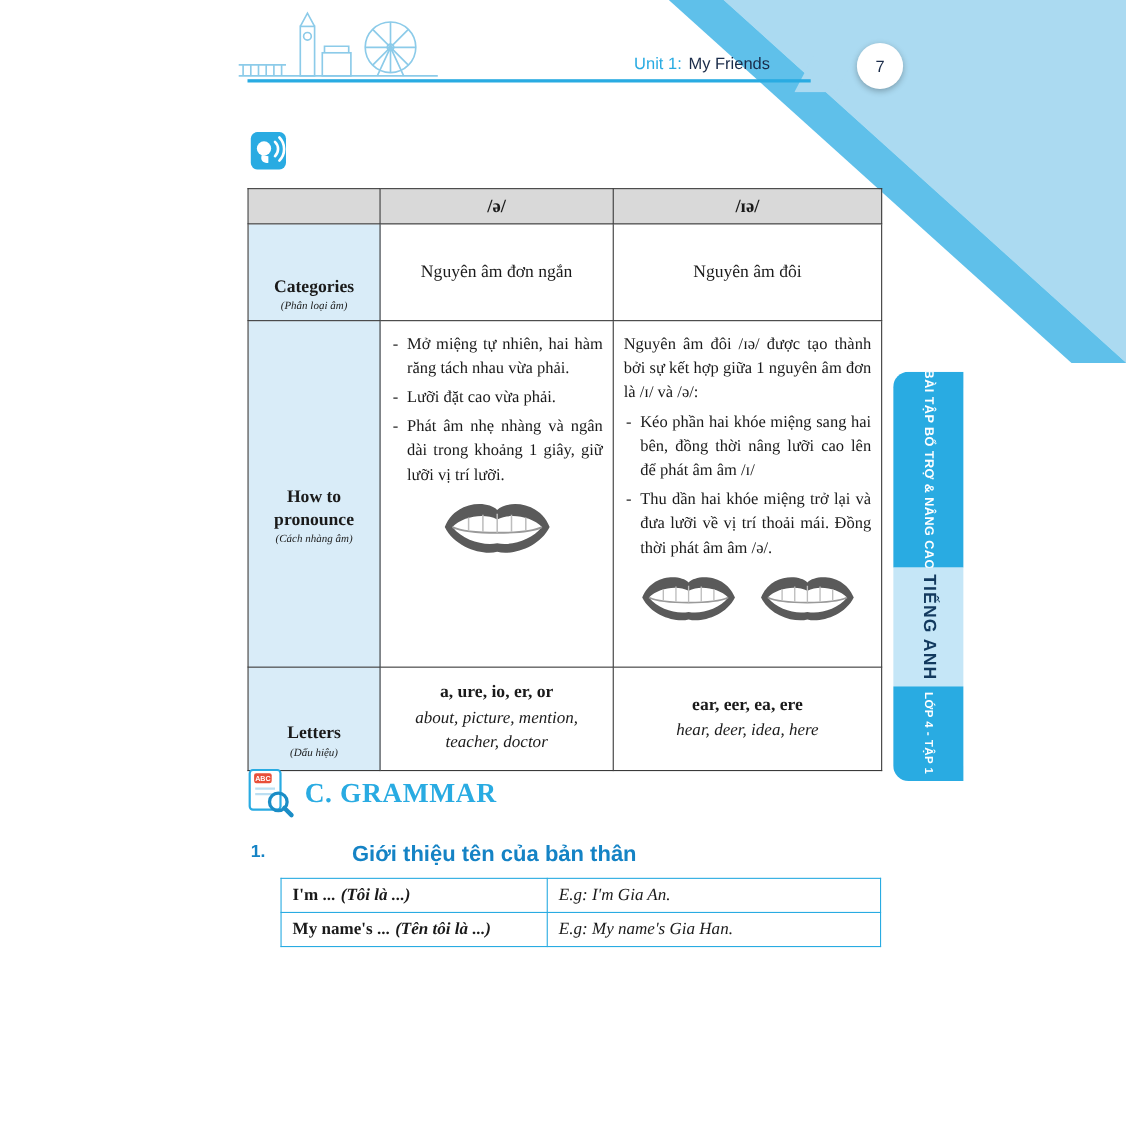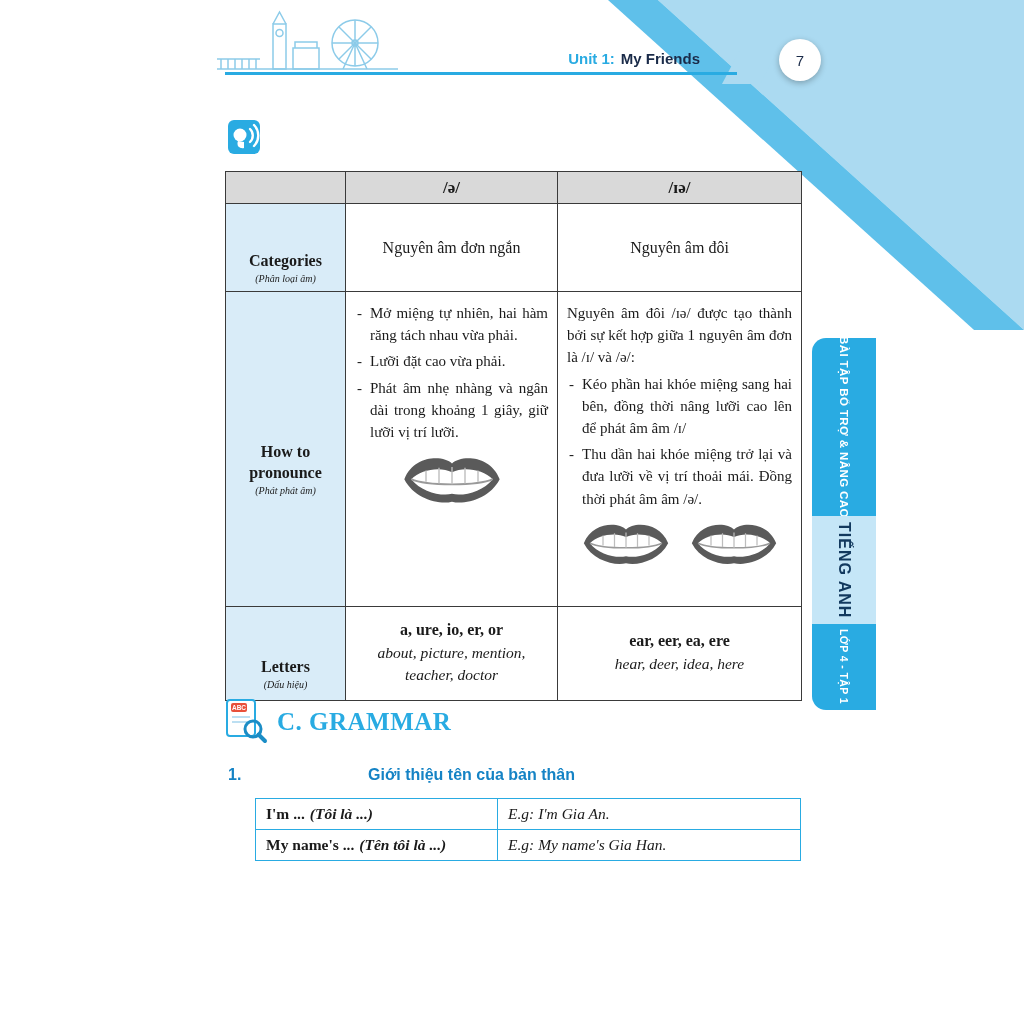--- a/index.html
+++ b/index.html
@@ -12,21 +12,21 @@
     background:#abdaf1; clip-path:polygon(12% 0, 100% 0, 100% 100%); }
   .corner-dark { position:absolute; left:608px; top:0; width:416px; height:330px;
     background:#5fc0ea; clip-path:polygon(0 0, 12% 0, 100% 100%, 88% 100%); }
   .corner-chip { position:absolute; left:722px; top:50px; width:56px; height:34px;
     background:#abdaf1; clip-path:polygon(32% 0, 100% 0, 68% 100%, 0 100%); }
 
   
   .skyline { position:absolute; left:215px; top:6px; }
   .header-rule { position:absolute; left:225px; top:72px; width:512px; height:3px; background:#29abe2; }
   .unit-line { position:absolute; left:420px; top:50px; width:280px; text-align:right;
-    font-family:"Liberation Sans", sans-serif; font-weight:bold; font-size:15px; }
+    font-family:"Liberation Sans", sans-serif; font-weight:normal; font-size:15px; }
   .unit-label { color:#29abe2; margin-right:6px; }
   .unit-title { color:#1a2b49; }
   .page-circle { position:absolute; left:779px; top:39px; width:42px; height:42px; border-radius:50%;
     background:#ffffff; box-shadow:0 2px 6px rgba(0,0,0,.28); display:flex; align-items:center; justify-content:center;
     font-family:"Liberation Sans", sans-serif; font-size:15px; color:#1a2b49; }
 
   
   .section-icon-b { position:absolute; left:226px; top:115px; }
   .section-title-b { position:absolute; left:277px; top:121px; }
   .section-icon-c { position:absolute; left:224px; top:698px; }
@@ -64,21 +64,21 @@
   .side-seg { display:flex; align-items:center; justify-content:center; }
   .side-seg .vtext { writing-mode:vertical-rl; text-orientation:mixed; white-space:nowrap; }
   .seg-top { height:178px; background:#29abe2; color:#ffffff; font-weight:bold; font-size:11.5px; letter-spacing:0.4px; }
   .seg-mid { height:108px; background:#c5e6f7; color:#12395e; font-weight:bold; font-size:16px; letter-spacing:1px; }
   .seg-bot { height:86px; background:#29abe2; color:#ffffff; font-weight:bold; font-size:10.5px; letter-spacing:0.4px; }
 
   
   .grammar-item-number { position:absolute; left:228px; top:766px;
     font-family:"Liberation Sans", sans-serif; font-weight:bold; font-size:16px; color:#1583c5; }
   .grammar-item-title { position:absolute; left:320px; top:766px;
-    font-family:"Liberation Sans", sans-serif; font-weight:bold; font-size:16px; color:#1583c5;margin-left:48px; }
+    font-family:"Liberation Sans", sans-serif; font-weight:bold; font-size:20px; color:#1583c5; }
   .grammar-table { position:absolute; left:255px; top:798px; width:545px; border-collapse:collapse; table-layout:fixed; }
   .grammar-table td { border:1px solid #29abe2; height:31px; padding:3px 10px; font-size:15.5px; vertical-align:middle; }
   .g-pattern { font-weight:bold; }
   .g-pattern-vi { font-weight:bold; font-style:italic; margin-left:5px; }
   .g-example { font-style:italic; }
 </style>
 </head>
 <body>
 
 <div class="page">
@@ -155,21 +155,21 @@
       <td class="label-cell">
         <span class="label-main">Categories</span>
         <span class="label-sub">(Phân loại âm)</span>
       </td>
       <td class="center-cell">Nguyên âm đơn ngắn</td>
       <td class="center-cell">Nguyên âm đôi</td>
     </tr>
     <tr class="row-how">
       <td class="label-cell">
         <span class="label-main">How to pronounce</span>
-        <span class="label-sub">(Phát phát âm)</span>
+        <span class="label-sub">(Cách nhàng âm)</span>
       </td>
       <td class="how-cell">
         <div class="how-inner">
           <div>
             <div class="bullet">Mở miệng tự nhiên, hai hàm răng tách nhau vừa phải.</div>
             <div class="bullet">Lưỡi đặt cao vừa phải.</div>
             <div class="bullet">Phát âm nhẹ nhàng và ngân dài trong khoảng 1 giây, giữ lưỡi vị trí lưỡi.</div>
           </div>
           <div class="mouth-row">
             <svg width="104" height="54" viewBox="0 0 120 62">

